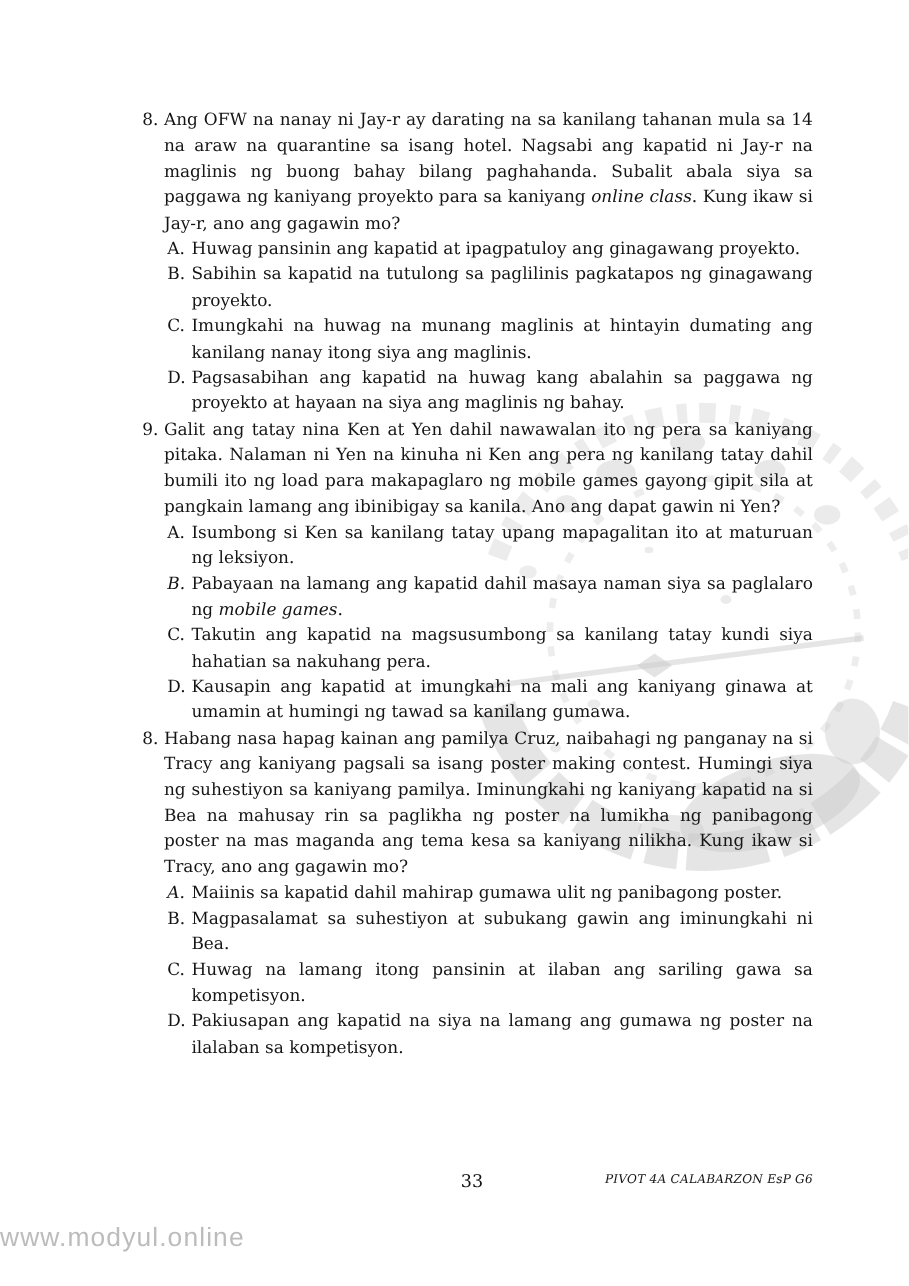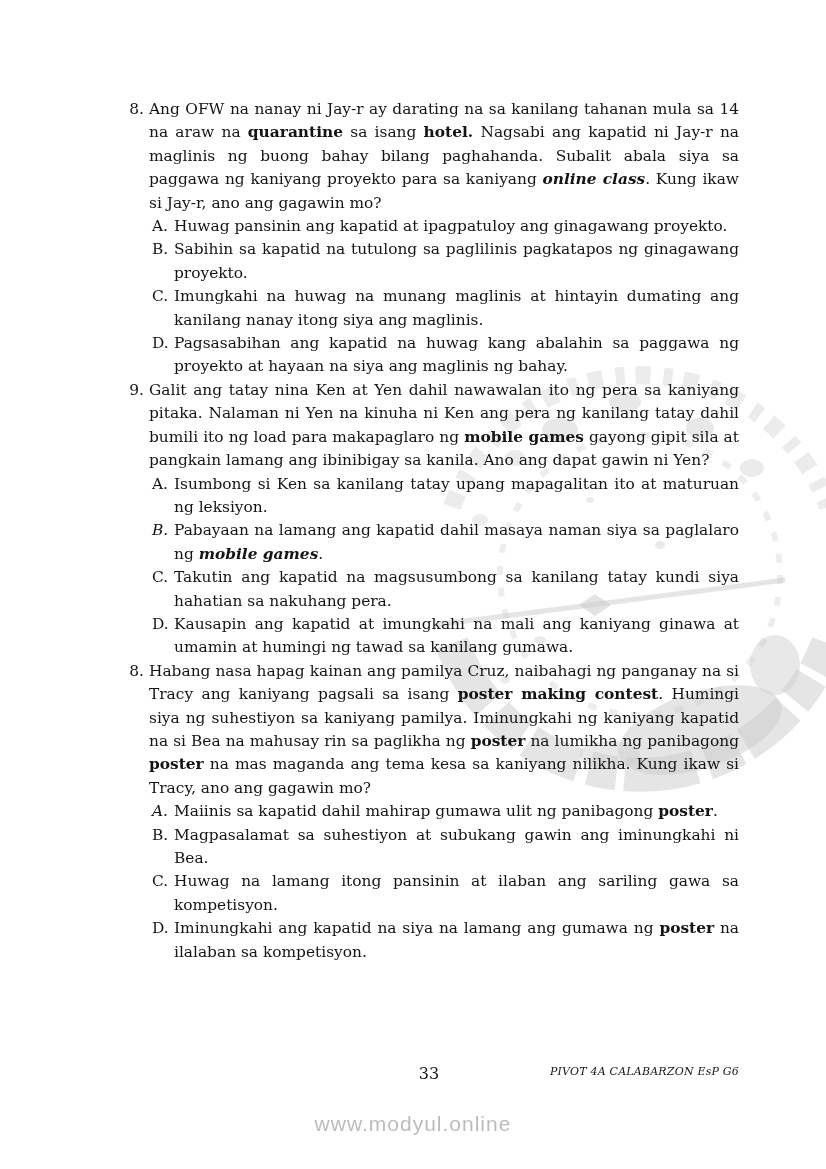--- a/index.html
+++ b/index.html
@@ -20,37 +20,36 @@
     position:absolute; left:115px; top:98px; width:624px;
     font-size:15.4px; line-height:23.4px; z-index:1;
   }
   .q { display:flex; }
   .q-num { width:34px; min-width:34px; padding-right:5px; text-align:right; }
   .q-body { flex:1; min-width:0; }
   .stem { text-align:justify; }
   .opt { display:flex; padding-left:3px; }
   .opt-letter { width:22px; min-width:22px; }
   .opt-text { flex:1; min-width:0; text-align:justify; }
-  .b { font-weight:bold; }
+  .b { font-weight:normal; }
   .it { font-style:italic; }
 
   .footer {
     position:absolute; left:115px; top:1064px; width:624px; height:26px;
     z-index:1; font-size:16px;
   }
   .page-number { position:absolute; left:4px; right:0; text-align:center; }
   .footer-source {
     position:absolute; right:0; top:1px;
     font-style:italic; font-size:11px; letter-spacing:0.2px;
   }
   .site-watermark {
     position:absolute; left:0; top:1112px; width:826px; z-index:1;
-    text-align:center;
     font-family:"Liberation Sans", sans-serif;
-    font-size:21px; color:#bcbcbc; letter-spacing:1px;
+    font-size:24px; color:#bcbcbc; letter-spacing:1px;
   }
 </style>
 </head>
 <body>
 
 <div class="page">
 
   <svg class="watermark" width="436" height="460" viewBox="0 0 436 460">
     <g stroke="#cccccc" fill="none">
 
@@ -136,21 +135,21 @@
           <div class="opt">
             <div class="opt-letter">B.</div>
             <div class="opt-text"><span class="">Magpasalamat sa suhestiyon at subukang gawin ang iminungkahi ni Bea.</span></div>
           </div>
           <div class="opt">
             <div class="opt-letter">C.</div>
             <div class="opt-text"><span class="">Huwag na lamang itong pansinin at ilaban ang sariling gawa sa kompetisyon.</span></div>
           </div>
           <div class="opt">
             <div class="opt-letter">D.</div>
-            <div class="opt-text"><span class="">Iminungkahi ang kapatid na siya na lamang ang gumawa ng </span><span class="b ">poster</span><span class=""> na ilalaban sa kompetisyon.</span></div>
+            <div class="opt-text"><span class="">Pakiusapan ang kapatid na siya na lamang ang gumawa ng </span><span class="b ">poster</span><span class=""> na ilalaban sa kompetisyon.</span></div>
           </div>
         </div>
       </div>
     </main>
 
   <div class="footer">
     <span class="page-number">33</span>
     <span class="footer-source">PIVOT 4A CALABARZON EsP G6</span>
   </div>
 

